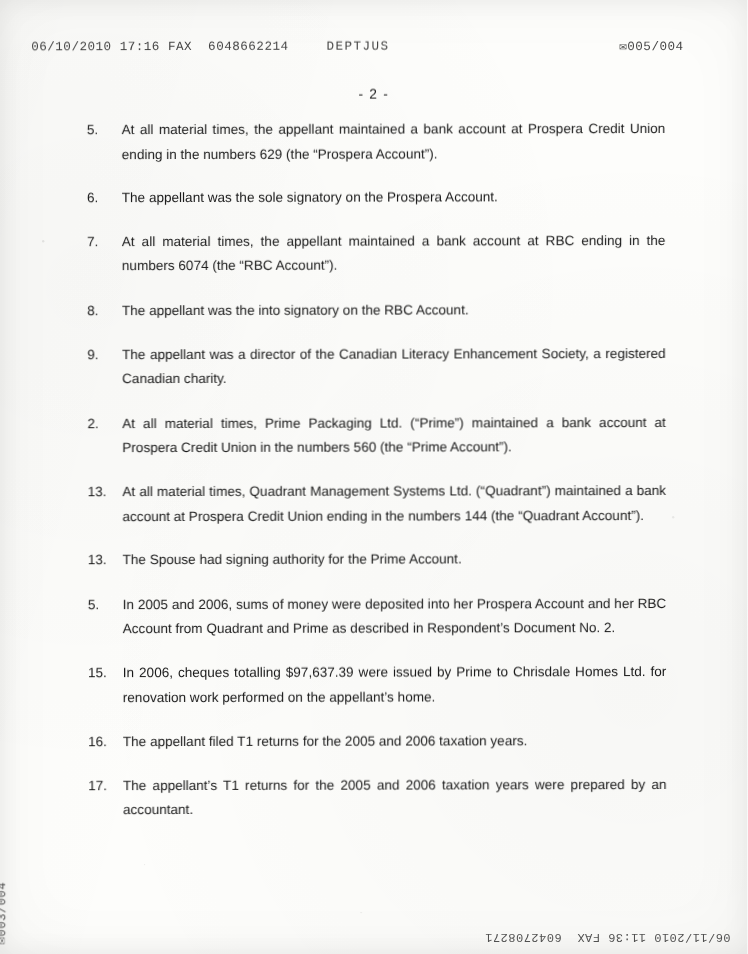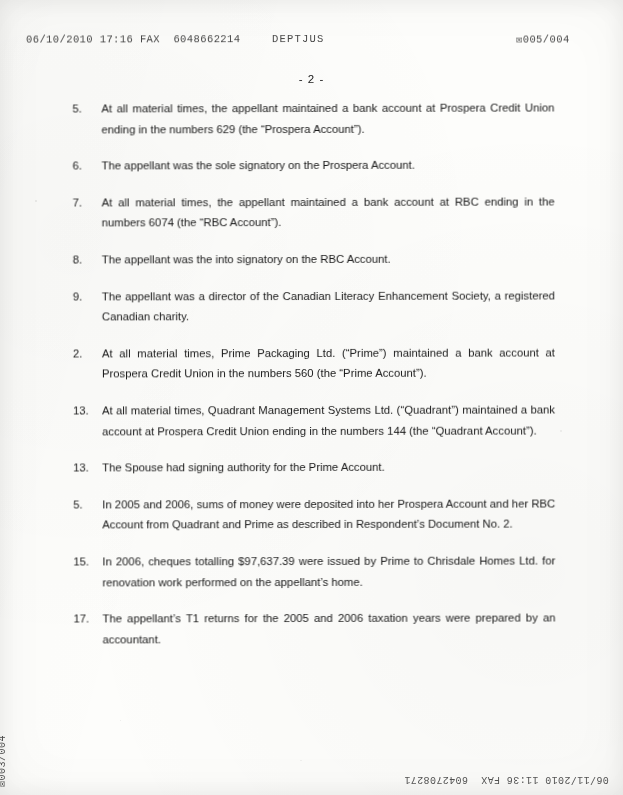--- a/index.html
+++ b/index.html
@@ -208,20 +208,24 @@
     <div class="para">
       <span class="num">5.</span>
       <span class="txt">In 2005 and 2006, sums of money were deposited into her Prospera Account and her RBC Account from Quadrant and Prime as described in Respondent’s Document No. 2.</span>
     </div>
 
     <div class="para">
       <span class="num">15.</span>
       <span class="txt">In 2006, cheques totalling $97,637.39 were issued by Prime to Chrisdale Homes Ltd. for renovation work performed on the appellant’s home.</span>
     </div>
 
+    <div class="para">
+      <span class="num">16.</span>
+      <span class="txt">The appellant filed T1 returns for the 2005 and 2006 taxation years.</span>
+    </div>
 
     <div class="para">
       <span class="num">17.</span>
       <span class="txt">The appellant’s T1 returns for the 2005 and 2006 taxation years were prepared by an accountant.</span>
     </div>
 
   </div>
 
   <div class="footer-left ink">✉003/004</div>
   <div class="footer-right ink">06/11/2010 11:36 FAX  6042708271</div>

